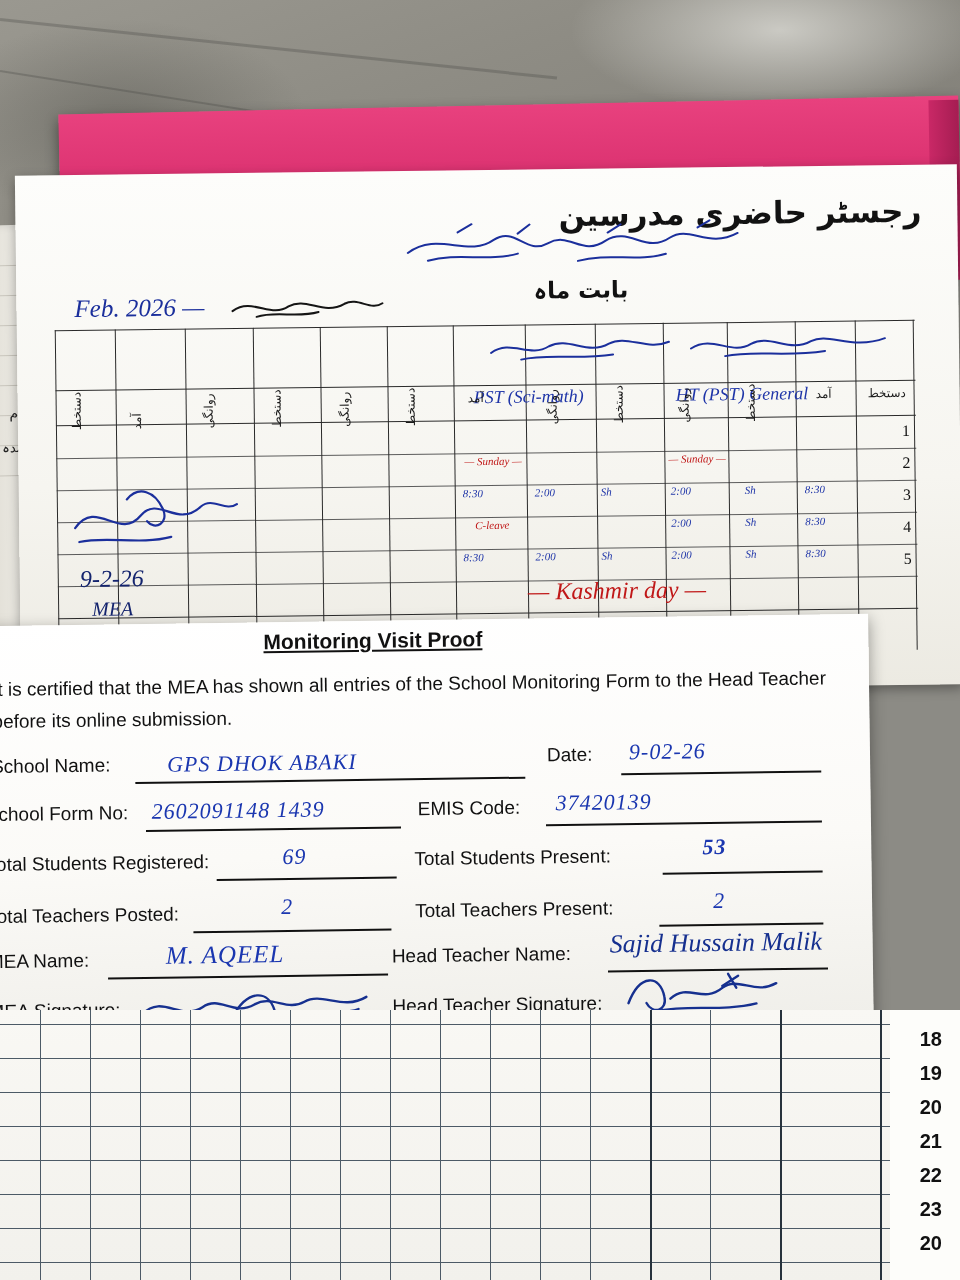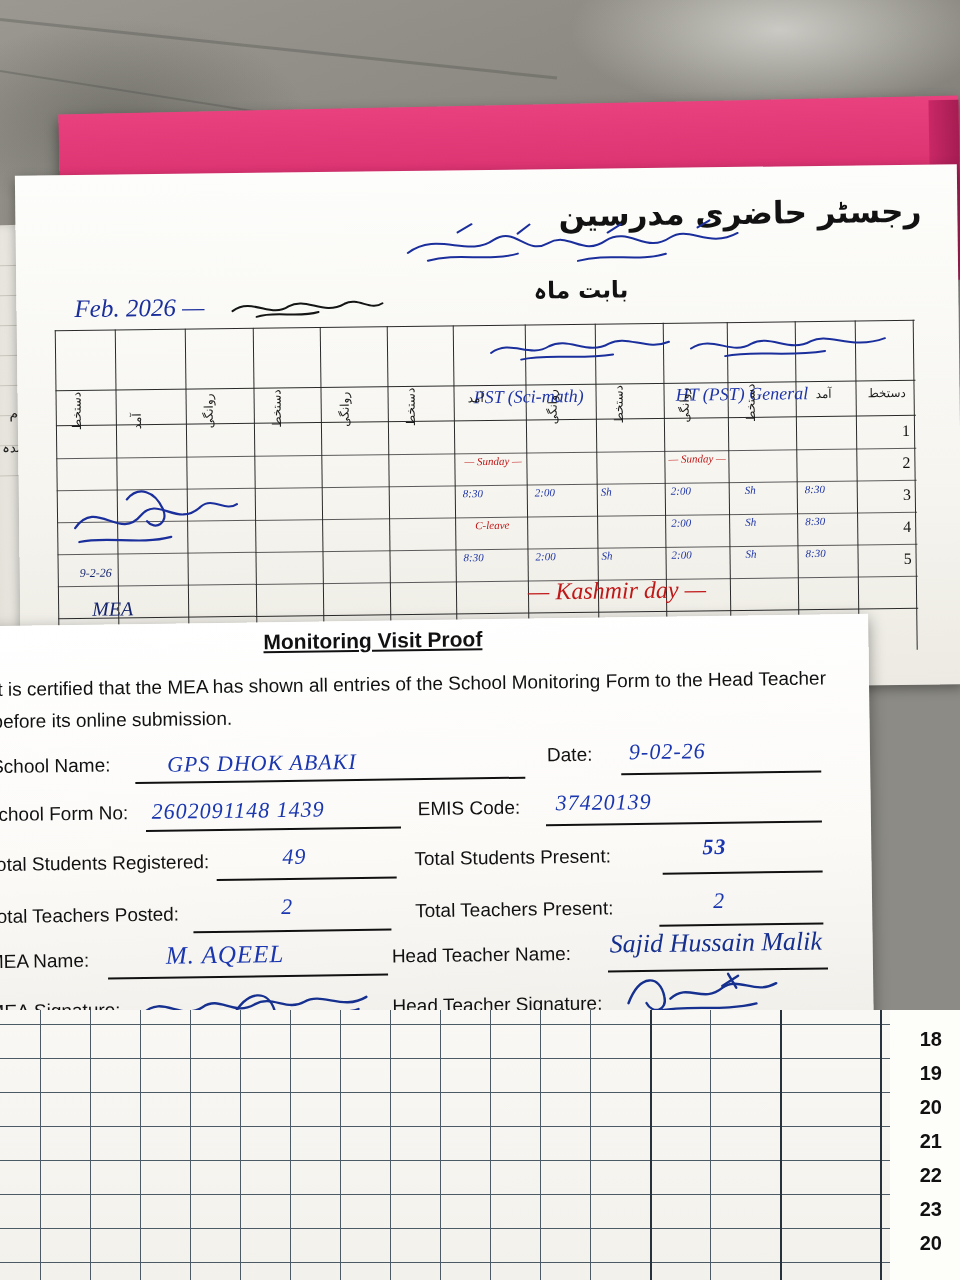--- a/index.html
+++ b/index.html
@@ -376,21 +376,21 @@
 
       <div style="position:absolute; left:10px; top:150px; width:180px; height:100px;">
         <svg width="180" height="100" viewBox="0 0 180 100">
           <g stroke="#1b2f9c" stroke-width="2.2" fill="none" stroke-linecap="round">
             <path d="M8,48 C30,18 52,62 74,36 C92,16 110,50 134,28 C146,18 158,34 170,26"></path>
             <path d="M60,20 C72,6 88,12 96,30 C102,44 88,52 80,42"></path>
             <path d="M12,62 C40,56 72,66 104,58"></path>
           </g>
         </svg>
       </div>
-      <div class="entry hand-dark" style="left:22px; top:236px; font-size:12px;text-align:center;">9-2-26</div>
+      <div class="entry hand-dark" style="left:22px; top:236px; font-size:24px;text-align:center;">9-2-26</div>
       <div class="entry hand-dark" style="left:34px; top:268px; font-size:20px;">MEA</div>
     </div>
   </div>
 
   <div class="slip">
 
     <div class="slip-title">Monitoring Visit Proof</div>
     <div class="slip-cert">It is certified that the MEA has shown all entries of the School Monitoring Form to the Head Teacher before its online submission.</div>
 
     <div class="field-label" style="left:6px; top:130px;">School Name:</div>
@@ -402,21 +402,21 @@
 
     <div class="field-label" style="left:0px; top:178px;">School Form No:</div>
     <div class="field-line" style="left:160px; top:206px; width:255px;"></div>
     <div class="field-value" style="left:166px; top:175px;">2602091148 1439</div>
     <div class="field-label" style="left:432px; top:178px;">EMIS Code:</div>
     <div class="field-line" style="left:560px; top:206px; width:276px;"></div>
     <div class="field-value" style="left:570px; top:172px;">37420139</div>
 
     <div class="field-label" style="left:0px; top:228px;">Total Students Registered:</div>
     <div class="field-line" style="left:230px; top:256px; width:180px;"></div>
-    <div class="field-value" style="left:296px; top:222px;">49</div>
+    <div class="field-value" style="left:296px; top:222px;">69</div>
     <div class="field-label" style="left:428px; top:228px;">Total Students Present:</div>
     <div class="field-line" style="left:676px; top:256px; width:160px;"></div>
     <div class="field-value" style="left:716px; top:218px;font-weight:bold;">53</div>
 
     <div class="field-label" style="left:0px; top:280px;">Total Teachers Posted:</div>
     <div class="field-line" style="left:206px; top:308px; width:198px;"></div>
     <div class="field-value" style="left:294px; top:272px;">2</div>
     <div class="field-label" style="left:428px; top:280px;">Total Teachers Present:</div>
     <div class="field-line" style="left:672px; top:308px; width:164px;"></div>
     <div class="field-value" style="left:726px; top:272px;">2</div>

